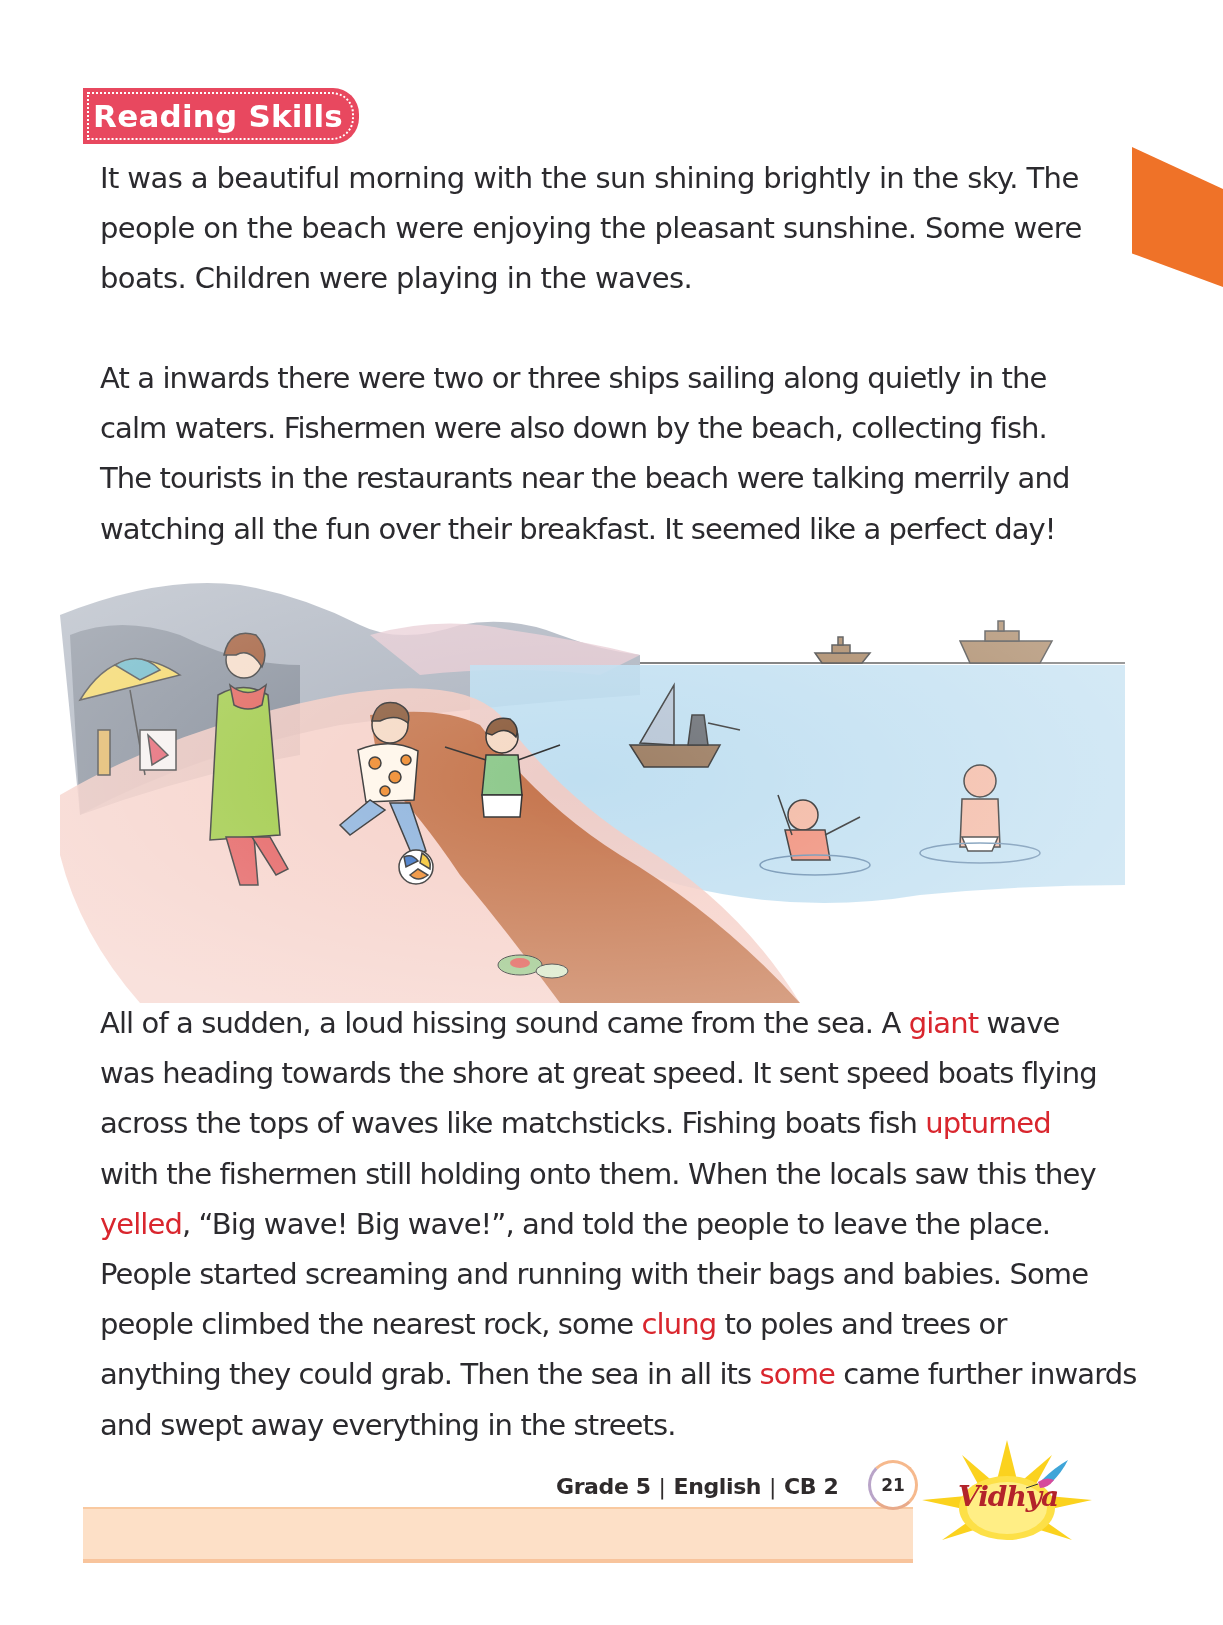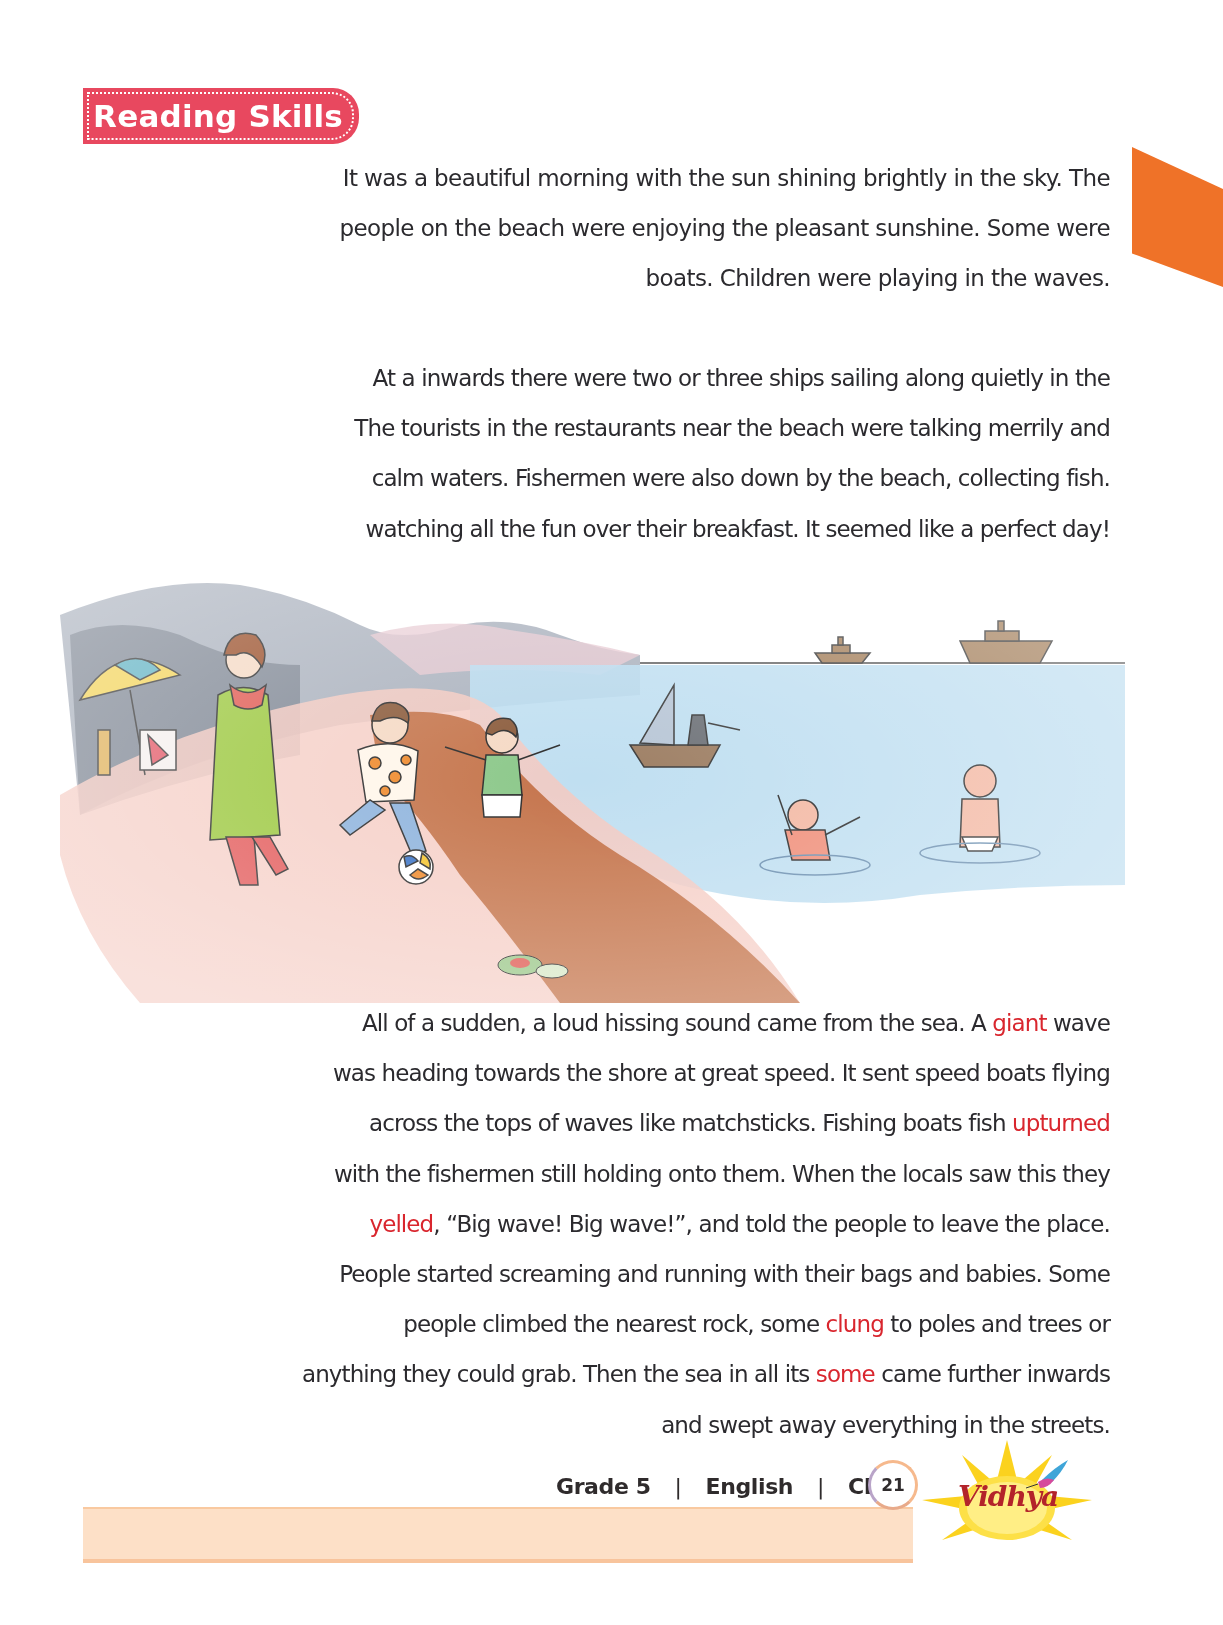--- a/index.html
+++ b/index.html
@@ -24,22 +24,22 @@
     
     .page-tab {
       position: absolute; right: 0; top: 147px; width: 91px; height: 140px;
       background: #ef7228;
       clip-path: polygon(0 0, 100% 30%, 100% 100%, 0 76%);
     }
 
     
     .para {
       position: absolute; left: 100px; width: 1010px;
-      font-family: "DejaVu Sans", sans-serif; font-size: 23px; line-height: 50.2px;
-      color: #2b2a2e; letter-spacing: -0.6px; text-align: right;
+      font-family: "DejaVu Sans", sans-serif; font-size: 29px; line-height: 50.2px;
+      color: #2b2a2e; letter-spacing: -0.6px;
     }
     .para .line { display: block; white-space: nowrap; }
     .hl { color: #d9262e; }
 
     .para1 { top: 153px; }
     .para2 { top: 353px; }
     .para3 { top: 998px; letter-spacing: -0.9px; }
 
     
     .illustration {
@@ -52,21 +52,21 @@
       position: absolute; left: 83px; top: 1507px; width: 830px; height: 52px;
       background: #fde0c7; border-top: 2px solid #f9c9a0;
     }
     .footer-bar::after {
       content: ""; position: absolute; left: 0; right: 0; bottom: -4px; height: 4px;
       background: #f8c49c;
     }
     .footer-text {
       position: absolute; left: 556px; top: 1470px; height: 32px;
       font-family: "DejaVu Sans", sans-serif; font-weight: bold; font-size: 22px;
-      color: #2f2b2c; display: flex; align-items: center; gap: 24px; letter-spacing: -0.4px;
+      color: #2f2b2c; display: flex; align-items: center; gap: 8px; letter-spacing: -0.4px;
     }
     .footer-text .sep { font-weight: normal; color: #2f2b2c; }
     .page-circle {
       position: absolute; left: 868px; top: 1460px; width: 50px; height: 50px;
       border-radius: 50%; background: #ffffff;
       border: 3px solid #f6b98d; border-left-color: #b9a4c8; border-bottom-color: #e8aa8a;
       display: flex; align-items: center; justify-content: center;
     }
     .page-number { font-weight: bold; font-size: 17px; color: #2f2b2c; font-family: "DejaVu Sans", sans-serif; }
 
@@ -87,22 +87,22 @@
 <div class="page-tab"></div>
 
 <div class="para para1">
   <span class="line">It was a beautiful morning with the sun shining brightly in the sky. The</span>
   <span class="line">people on the beach were enjoying the pleasant sunshine. Some were</span>
   <span class="line">boats. Children were playing in the waves.</span>
 </div>
 
 <div class="para para2" style="letter-spacing:-0.9px;">
   <span class="line">At a inwards there were two or three ships sailing along quietly in the</span>
+  <span class="line">calm waters. Fishermen were also down by the beach, collecting fish.</span>
   <span class="line">The tourists in the restaurants near the beach were talking merrily and</span>
-  <span class="line">calm waters. Fishermen were also down by the beach, collecting fish.</span>
   <span class="line">watching all the fun over their breakfast. It seemed like a perfect day!</span>
 </div>
 
 <div class="illustration" title="Watercolour beach scene: a woman in a green kurta, a boy kicking a beach ball, a girl with pigtails at the shore, a vendor under a striped umbrella, a fisherman in a sailboat, two children swimming, and two ships on the horizon with hills behind.">
   <svg viewBox="0 0 1085 448" xmlns="http://www.w3.org/2000/svg">
     <defs>
       <radialGradient id="fadeL" cx="50%" cy="50%" r="60%">
         <stop offset="0%" stop-color="#ffffff" stop-opacity="0"></stop>
         <stop offset="100%" stop-color="#ffffff" stop-opacity="1"></stop>
       </radialGradient>

